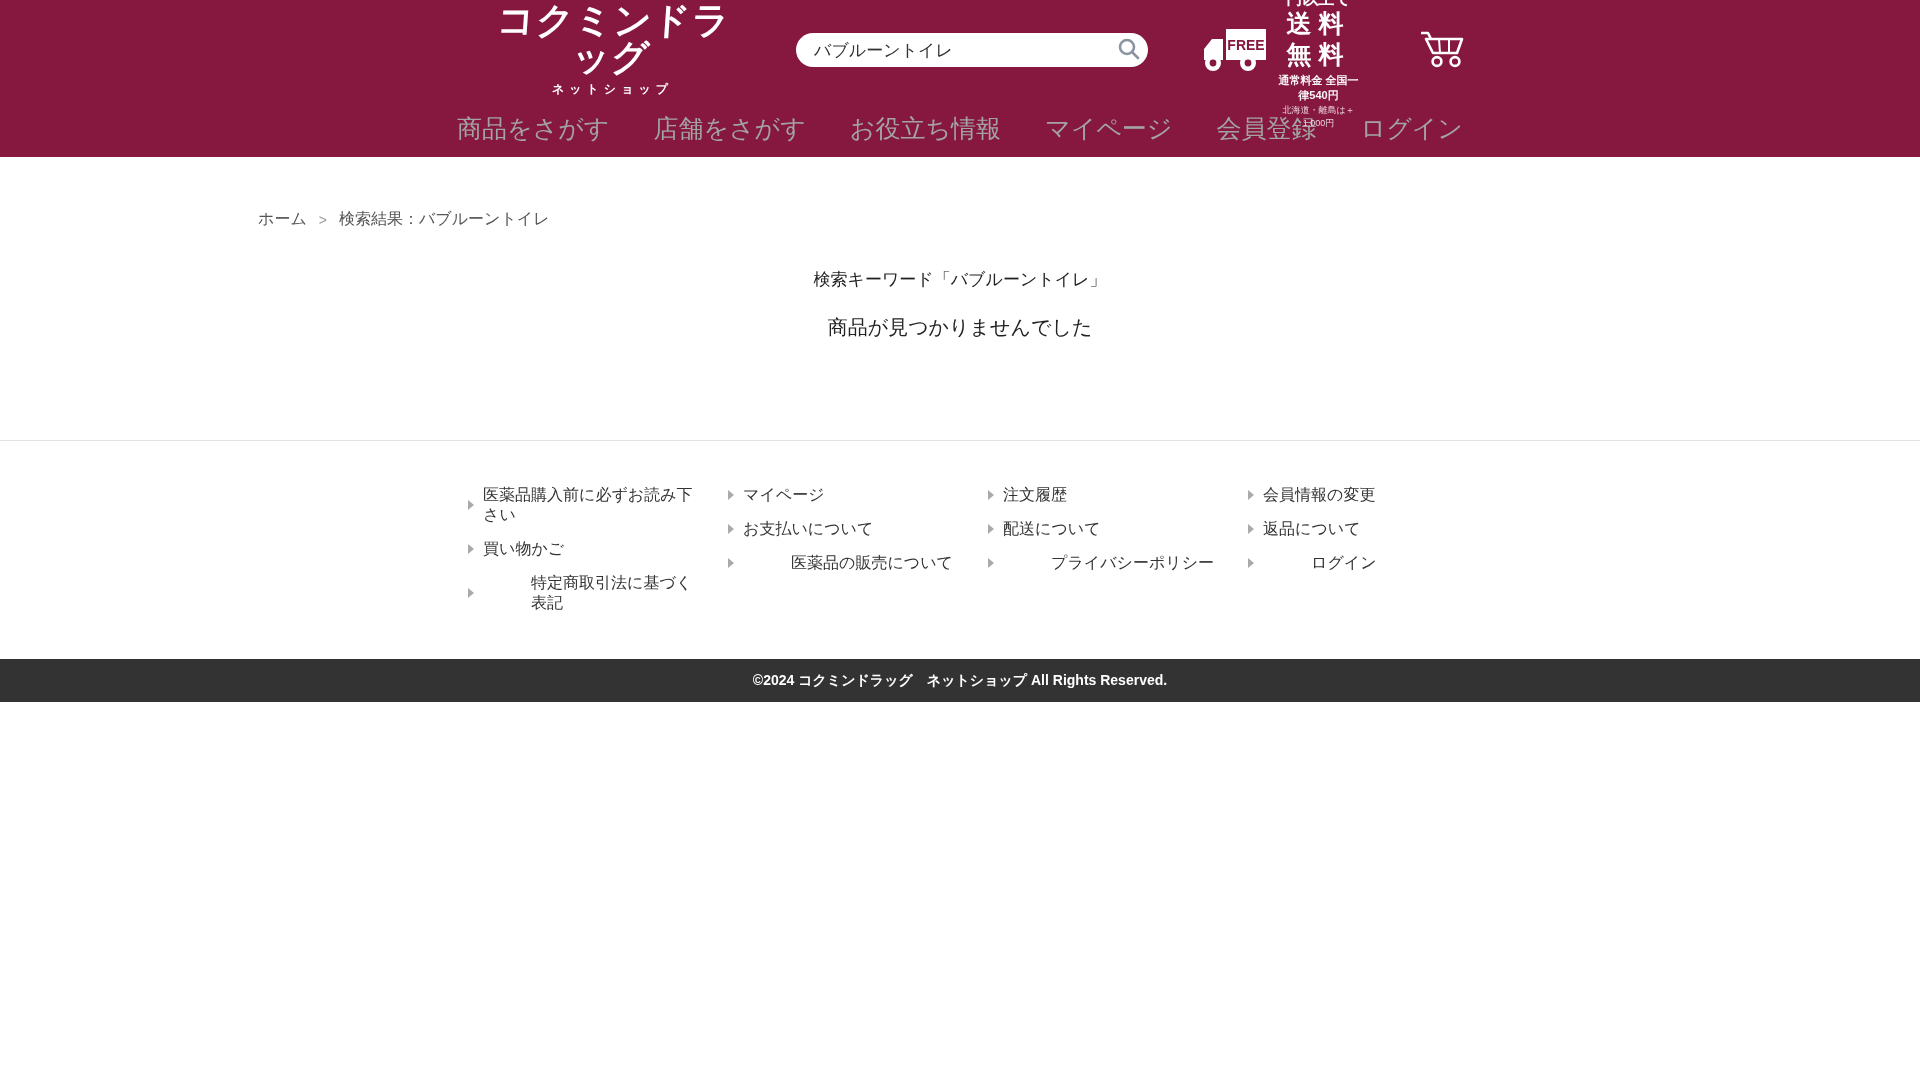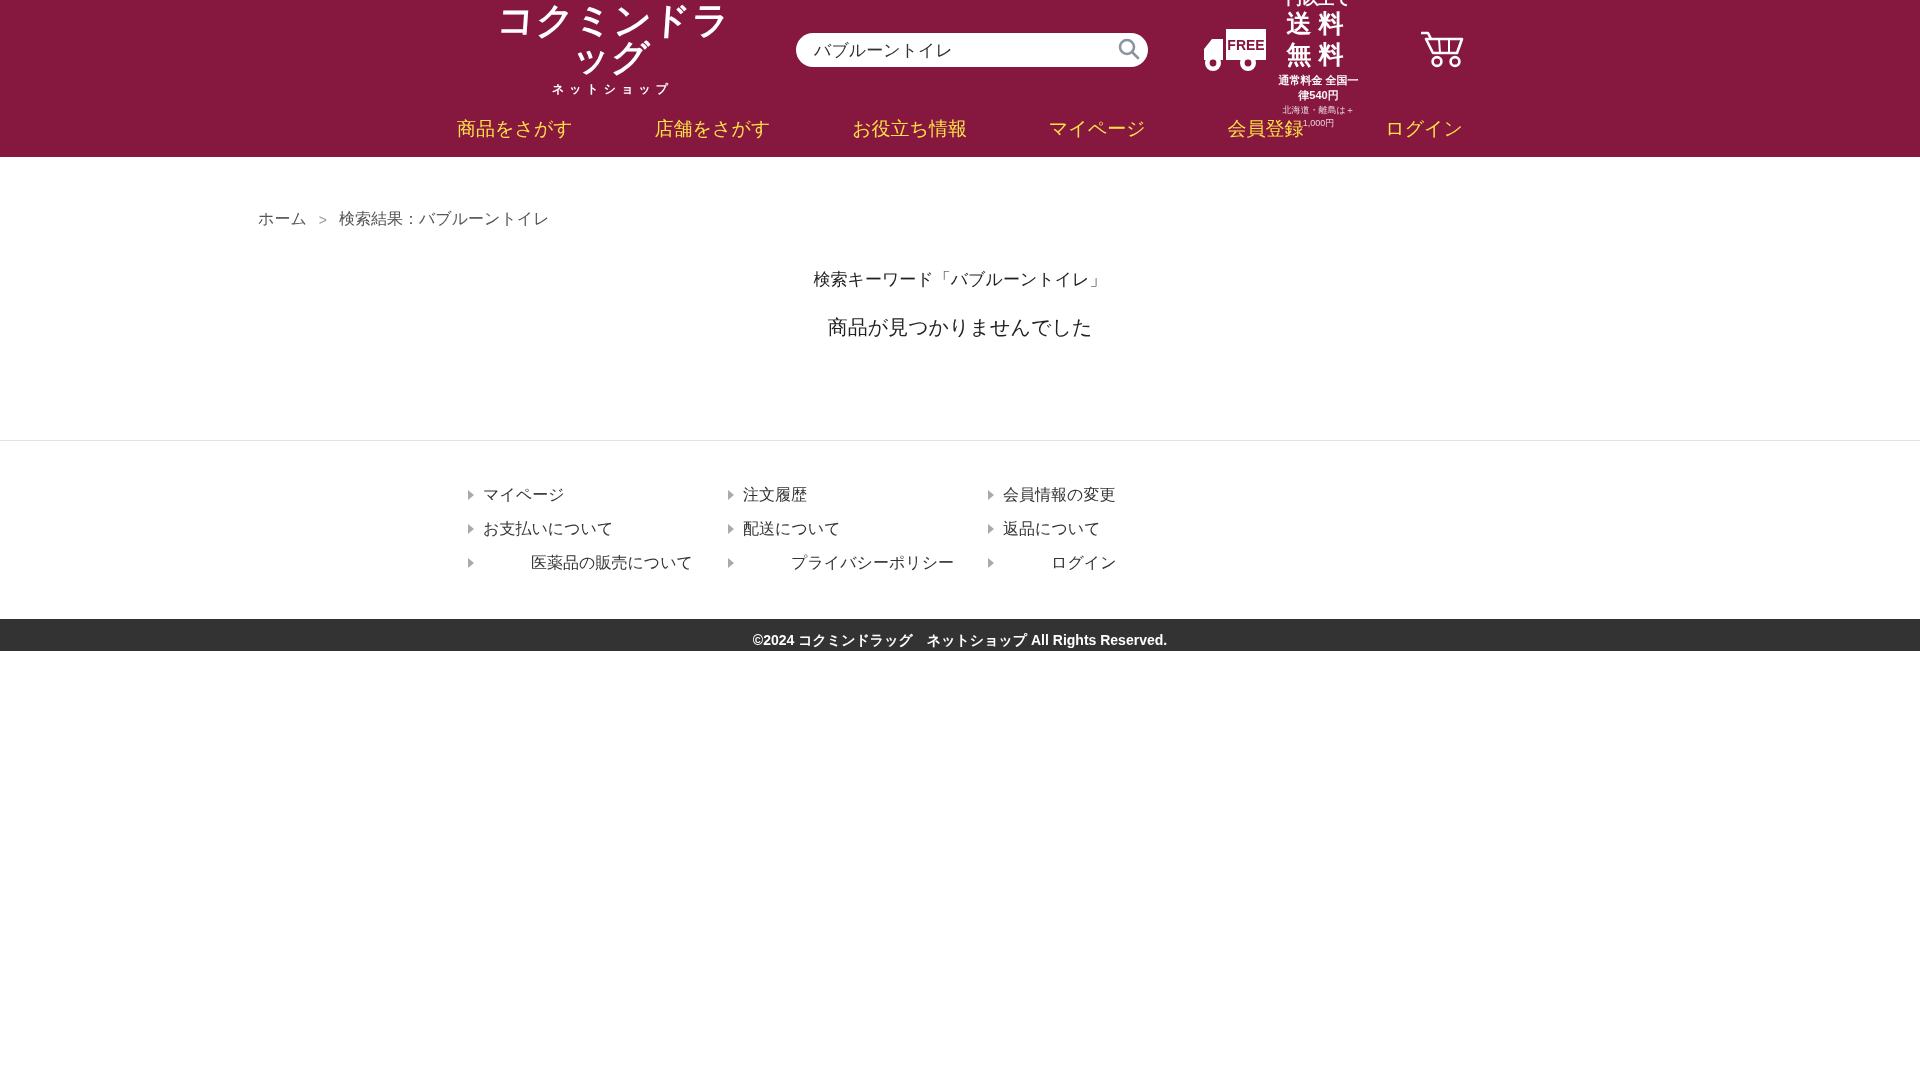--- a/index.html
+++ b/index.html
@@ -37,21 +37,21 @@
   .ship-line2 { font-size: 25px; font-weight: bold; letter-spacing: 7px; line-height: 1.25; }
   .ship-line3 { font-size: 11px; font-weight: bold; margin-top: 3px; opacity: .95; }
   .ship-line4 { font-size: 9px;  margin-top: 1px; opacity: .8; text-align: center; }
   .cart-button { margin-left: 58px; background: transparent; border: none; cursor: pointer; padding: 0; }
 
   .header-nav {
     width: 1010px; margin: 0 auto; height: 57px;
     display: flex; justify-content: space-between; align-items: center;
   }
   .nav-item {
-    color: #fde047; font-size: 19px; background: transparent; border: none;
+    color: #a3a3a3; font-size: 25px; background: transparent; border: none;
     cursor: pointer; font-family: Liberation Serif, serif; padding: 4px 2px; line-height: 1;
   }
 
   
   .breadcrumb {
     padding: 52px 0 0 258px; font-size: 16px; color: #555;
     display: flex; align-items: center; gap: 12px; text-align: center;
   }
   .crumb-home { color: #555; cursor: pointer; }
   .crumb-sep { color: #999; font-size: 14px; }
@@ -77,21 +77,21 @@
     display: flex; align-items: center; font-size: 16px; color: #333;
     cursor: pointer; line-height: 20px; margin-bottom: 14px; padding-left: 28px;
   }
   .footer-link:last-child { margin-bottom: 0; gap: 48px; }
   .link-arrow {
     width: 0; height: 0; flex: none;
     border-left: 6px solid #aaa; border-top: 5px solid transparent; border-bottom: 5px solid transparent;
     margin-right: 9px;
   }
   .copyright-bar {
-    background: #333; height: 32px; line-height: 42px; text-align: center;
+    background: #333; height: 43px; line-height: 42px; text-align: center;
     color: #fff; font-size: 14px; font-weight: bold;
   }
 </style>
 </head>
 <body>
 
 <header class="site-header">
   <div class="header-top">
 
     <div class="logo">
@@ -158,20 +158,34 @@
 <main class="main">
   <p class="keyword-line">検索キーワード「バブルーントイレ」</p>
   <p class="no-results">商品が見つかりませんでした</p>
 </main>
 
 <footer class="site-footer">
   <div class="footer-cols">
     <ul class="footer-col">
       <li class="footer-link">
           <span class="link-arrow"></span>
+          <span>医薬品購入前に必ずお読み下さい</span>
+        </li>
+      <li class="footer-link">
+          <span class="link-arrow"></span>
+          <span>買い物かご</span>
+        </li>
+      <li class="footer-link">
+          <span class="link-arrow"></span>
+          <span>特定商取引法に基づく表記</span>
+        </li>
+    </ul>
+    <ul class="footer-col">
+      <li class="footer-link">
+          <span class="link-arrow"></span>
           <span>マイページ</span>
         </li>
       <li class="footer-link">
           <span class="link-arrow"></span>
           <span>お支払いについて</span>
         </li>
       <li class="footer-link">
           <span class="link-arrow"></span>
           <span>医薬品の販売について</span>
         </li>

